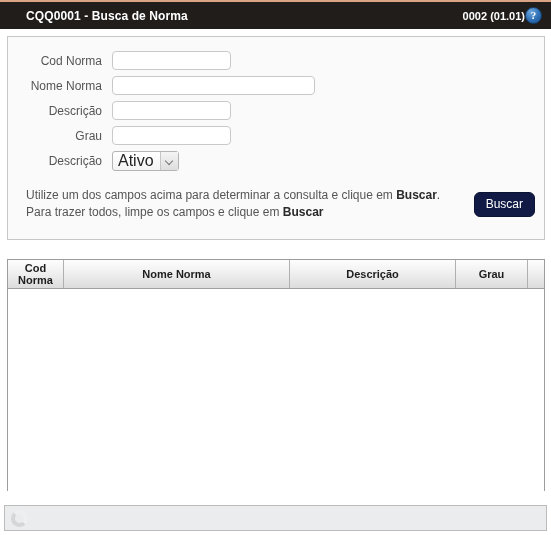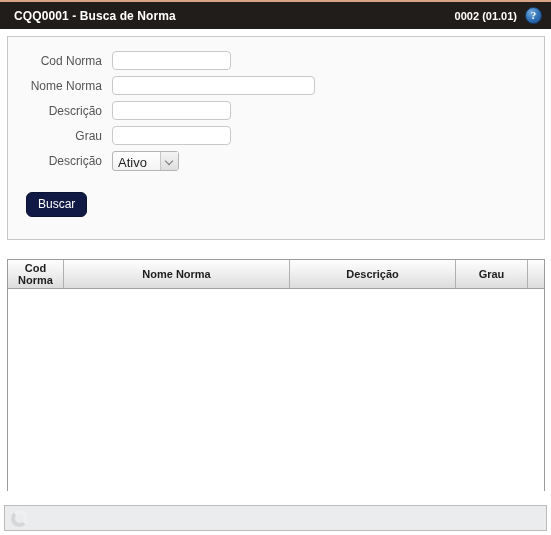--- a/index.html
+++ b/index.html
@@ -23,33 +23,33 @@
     left: 0;
     top: 0;
     width: 551px;
     height: 29px;
     background: #211d1a;
     border-top: 2px solid #d9a384;
     box-sizing: border-box;
     display: flex;
     align-items: center;
     justify-content: space-between;
-    padding: 0 9px 0 14px;
+    padding: 0 9px 0 26px;
   }
   #titlebar .title-text {
     color: #ffffff;
     font-size: 12px;
     font-weight: bold;
     letter-spacing: 0.1px;
     white-space: nowrap;
   }
   #titlebar .right-group {
     display: flex;
     align-items: center;
-    gap: 8px;
+    gap: 0;
   }
   #titlebar .version-text {
     color: #ffffff;
     font-size: 11px;
     font-weight: bold;
     white-space: nowrap;
   }
   .help-icon {
     width: 17px;
     height: 17px;
@@ -117,21 +117,21 @@
     height: 20px;
     width: 67px;
     border: 1px solid #b4b4b4;
     border-radius: 3px;
     background: linear-gradient(to bottom, #ffffff 0%, #f3f3f3 100%);
     box-sizing: border-box;
     display: flex;
     align-items: flex-end;
     cursor: pointer;
     padding-left: 5px;
-    font-size: 13px;
+    font-size: 16px;
     color: #222222;
   }
   .select-arrow-box {
     position: absolute;
     right: 1px;
     top: 1px;
     width: 18px;
     height: 18px;
     background: linear-gradient(to bottom, #f4f4f4 0%, #dedede 100%);
     border-left: 1px solid #c6c6c6;
@@ -295,20 +295,28 @@
         </div>
         <div class="select-arrow-box">
           <span class="chev"></span>
         </div>
       </div>
     </div>
 
   </div>
 
   <div id="hint-area">
+    <div class="hint-lines">
+      <div>
+        <span>Utilize um dos campos acima para determinar a consulta e clique em </span><b>Buscar</b><span>.</span>
+      </div>
+      <div>
+        <span>Para trazer todos, limpe os campos e clique em </span><b>Buscar</b>
+      </div>
+    </div>
     <button id="buscar-button">Buscar</button>
   </div>
 
 </div>
 
 <div id="results-table">
   <div id="table-head">
     <div class="th th-cod">Cod Norma</div>
     <div class="th th-nome">Nome Norma</div>
     <div class="th th-desc">Descrição</div>

